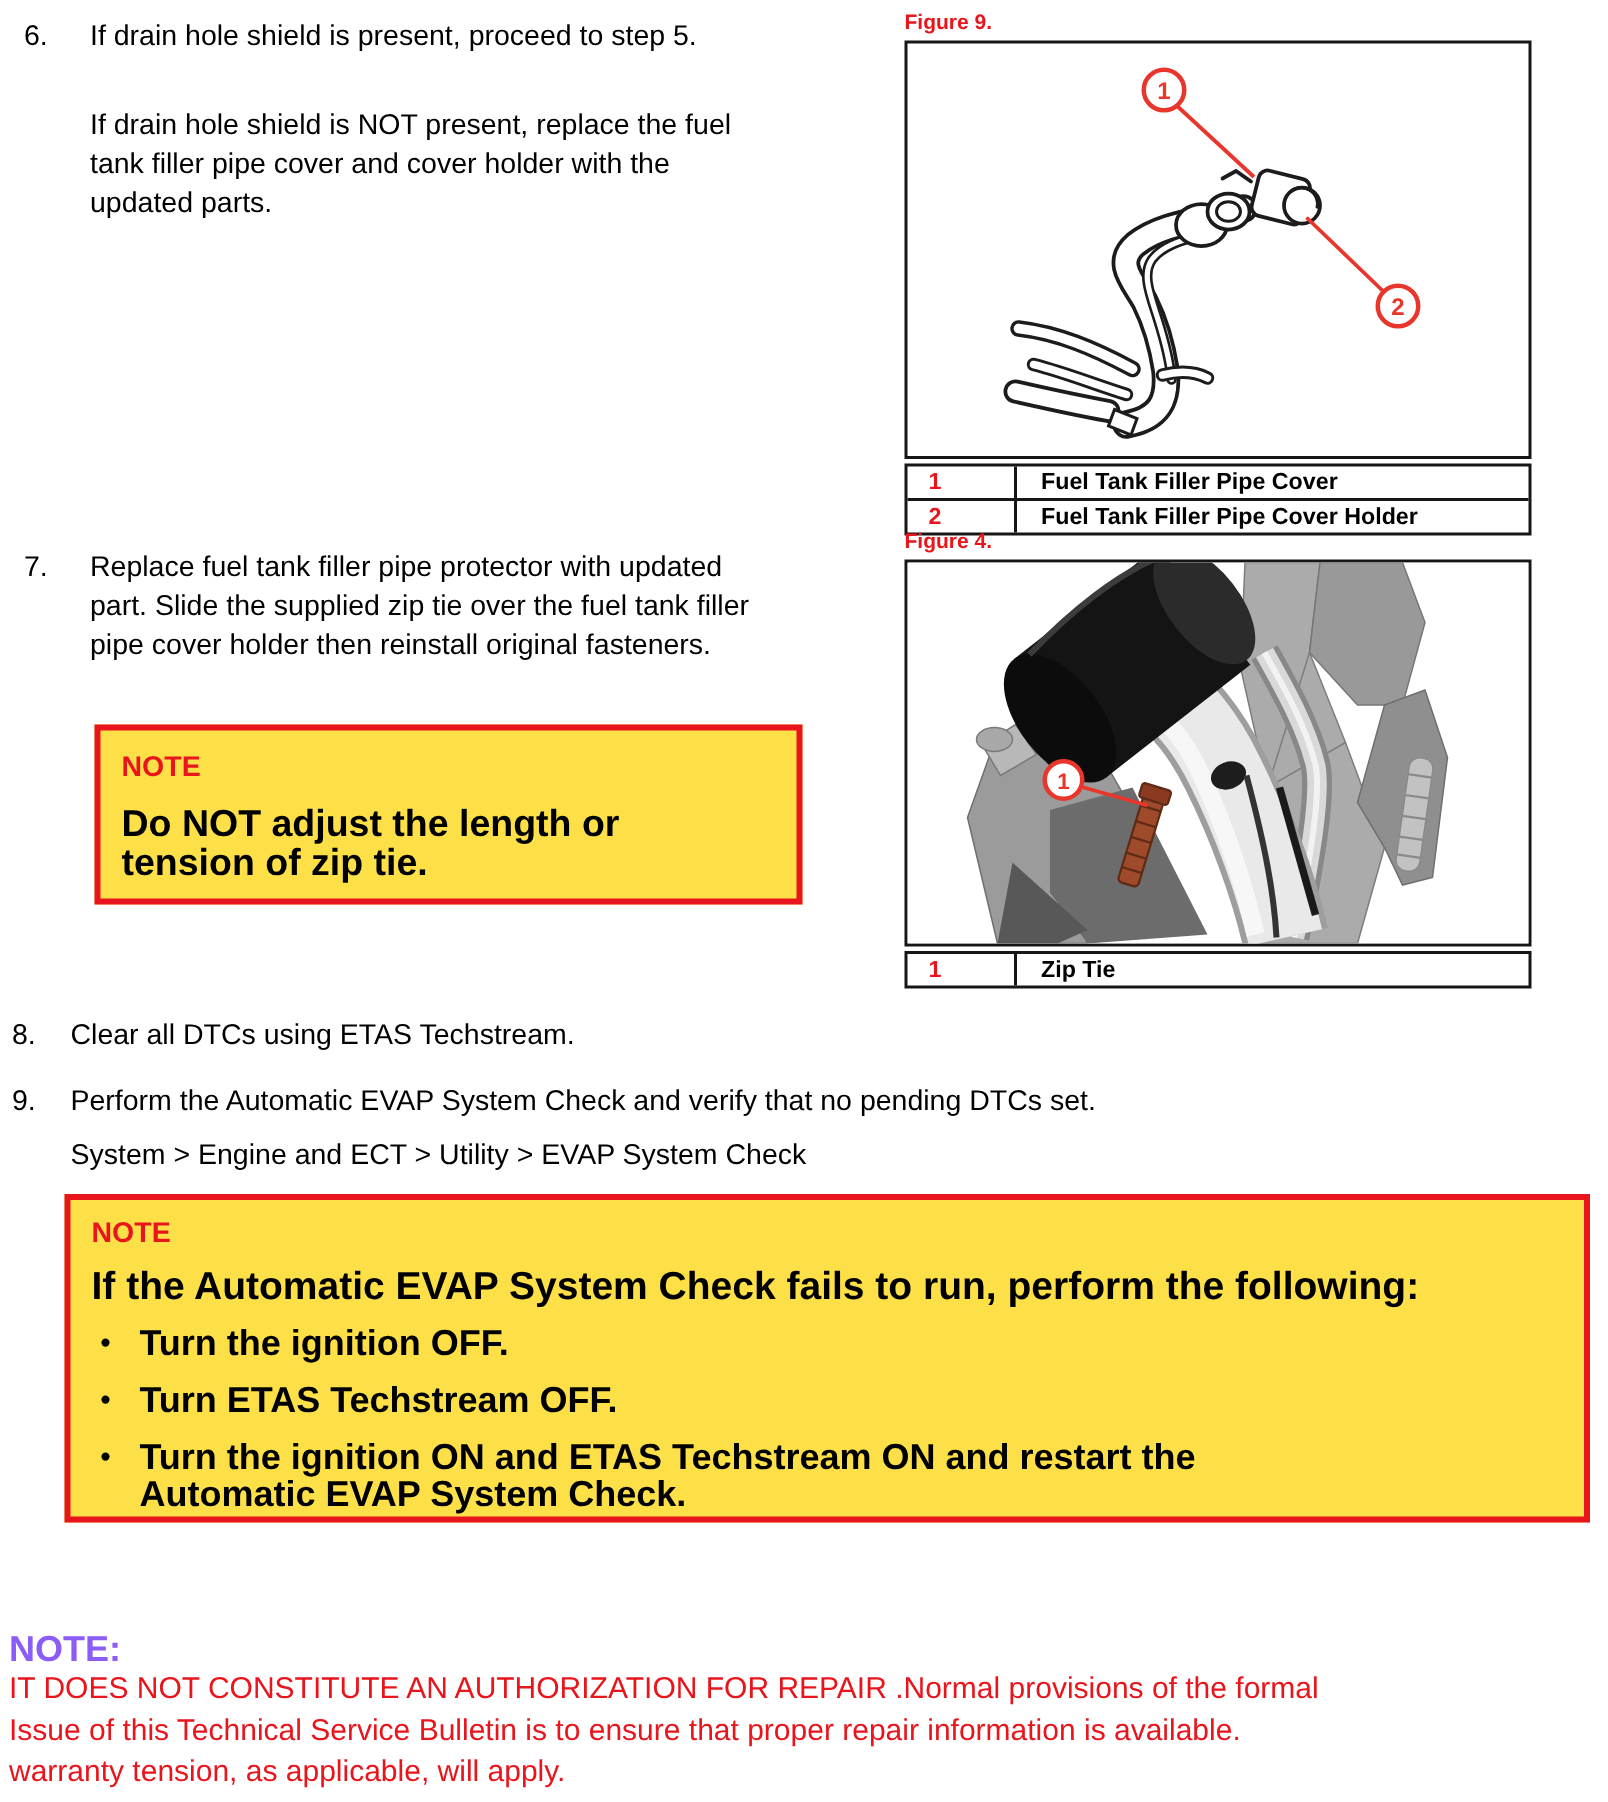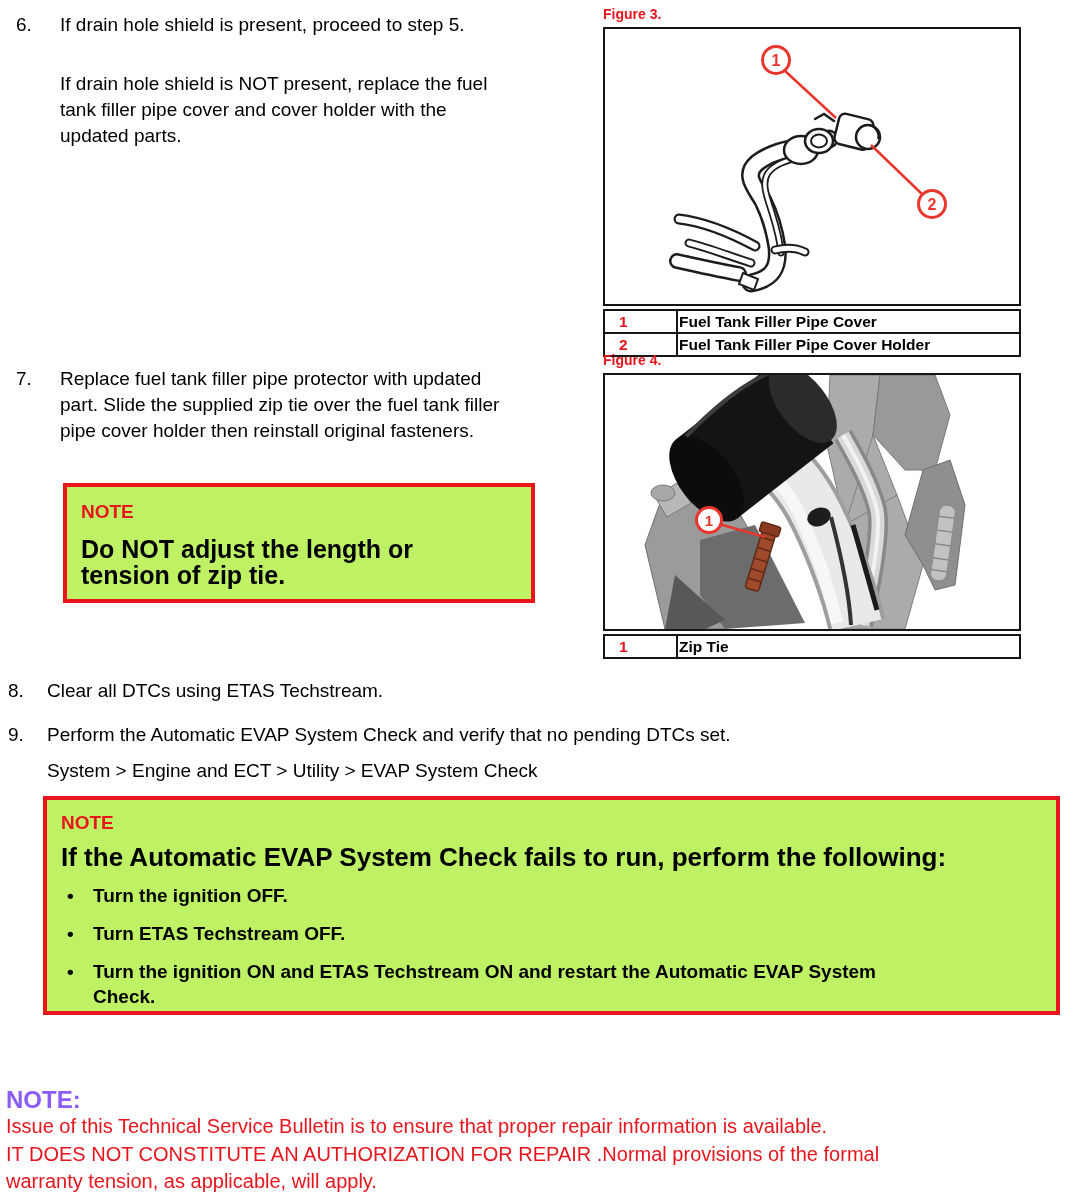--- a/index.html
+++ b/index.html
@@ -11,43 +11,43 @@
 
   
   .step { display:flex; }
   .step .snum { flex:0 0 44px; font-size:19px; line-height:26px; }
   .step.tight .snum { flex:0 0 39px; }
   .step .sbody { font-size:19px; line-height:26px; }
   .step .sbody p { margin:0; }
   .step .sbody p + p { margin-top:33px; }
 
   
-  .notebox { border:4px solid #e8151c; background:#bef264; box-sizing:border-box; }
+  .notebox { border:4px solid #e8151c; background:#fde047; box-sizing:border-box; }
   .notebox .ntitle { color:#e8151c; font-weight:bold; font-size:19px; line-height:23px; }
   .notebox .nbody { font-weight:bold; font-size:25px; line-height:26px; }
   .notebox.small { padding:13px 16px 18px 14px; }
   .notebox.small .nbody { margin-top:13px; }
   .notebox.wide { padding:11px 20px 16px 14px; }
   .notebox.wide .nintro { font-weight:bold; font-size:26px; line-height:25px; margin-top:11px; }
   .bullet { display:flex; margin-top:13px; max-width:820px; }
   .bullet .dot { flex:0 0 26px; font-weight:bold; font-size:19px; line-height:25px; padding-left:6px; }
-  .bullet .btxt { font-weight:bold; font-size:19px; line-height:25px; }
+  .bullet .btxt { font-weight:bold; font-size:24px; line-height:25px; }
 
   
   .figure { width:418px; }
   .figlabel { color:#e8151c; font-weight:bold; font-size:14px; line-height:17px; margin-bottom:4px; }
   .figframe { border:2px solid #161616; background:#fff; box-sizing:border-box; width:418px; }
   .figframe svg { display:block; }
   .legend { border:2px solid #161616; box-sizing:border-box; width:418px; margin-top:3px; background:#fff; }
   .legend-row { display:flex; align-items:center; height:21px; }
   .legend-row + .legend-row { border-top:2px solid #161616; }
   .legend-num { flex:0 0 73px; border-right:2px solid #161616; align-self:stretch;
                 display:flex; align-items:center; padding-left:14px; box-sizing:border-box;
                 color:#e8151c; font-weight:bold; font-size:15.5px; }
-  .legend-text { padding-left:1px; font-weight:bold; font-size:15.5px; }
+  .legend-text { padding-left:1px; font-weight:bold; font-size:15.5px;margin-left:15px; }
 
   .menupath { font-weight:normal; font-size:19px; }
 
   
   .footer-title { color:#8b5cf6; font-weight:bold; font-size:24px; line-height:27px; }
   .footer-line  { color:#e8151c; font-size:20px; line-height:27.5px; }
 </style>
 </head>
 <body>
 
@@ -55,21 +55,21 @@
 
   <div class="abs step" style="left:16px; top:12px; width:478px;">
     <div class="snum">6.</div>
     <div class="sbody" style="width:434px;">
       <p>If drain hole shield is present, proceed to step 5.</p>
       <p>If drain hole shield is NOT present, replace the fuel tank filler pipe cover and cover holder with the updated parts.</p>
     </div>
   </div>
 
   <div class="abs figure" style="left:603px; top:6px;">
-    <div class="figlabel">Figure 3.</div>
+    <div class="figlabel">Figure 9.</div>
     <div class="figframe" style="height:279px;">
       <svg width="414" height="275" viewBox="0 0 414 275">
 
         <g>
           <path d="M 224 110 C 205 118 172 118 152 134 C 138 146 150 158 158 172 C 166 188 170 205 172 218 C 174 238 168 250 146 254" fill="none" stroke="#1c1c1c" stroke-width="19" stroke-linecap="round"></path>
           <path d="M 224 110 C 205 118 172 118 152 134 C 138 146 150 158 158 172 C 166 188 170 205 172 218 C 174 238 168 250 146 254" fill="none" stroke="#ffffff" stroke-width="14" stroke-linecap="round"></path>
           <path d="M 208 124 C 190 130 172 132 163 144 C 156 154 162 168 167 184 C 172 200 175 212 176 224" fill="none" stroke="#1c1c1c" stroke-width="7" stroke-linecap="round"></path>
           <path d="M 208 124 C 190 130 172 132 163 144 C 156 154 162 168 167 184 C 172 200 175 212 176 224" fill="none" stroke="#ffffff" stroke-width="3.5" stroke-linecap="round"></path>
 
           <path d="M 74 190 C 100 193 124 203 150 217" fill="none" stroke="#1c1c1c" stroke-width="11" stroke-linecap="round"></path>
@@ -224,18 +224,18 @@
       <div class="btxt">Turn ETAS Techstream OFF.</div>
     </div>
     <div class="bullet">
       <div class="dot">•</div>
       <div class="btxt">Turn the ignition ON and ETAS Techstream ON and restart the Automatic EVAP System Check.</div>
     </div>
   </div>
 
   <div class="abs" style="left:6px; top:1086px; width:1060px;">
     <div class="footer-title">NOTE:</div>
+    <div class="footer-line">IT DOES NOT CONSTITUTE AN AUTHORIZATION FOR REPAIR .Normal provisions of the formal</div>
     <div class="footer-line">Issue of this Technical Service Bulletin is to ensure that proper repair information is available.</div>
-    <div class="footer-line">IT DOES NOT CONSTITUTE AN AUTHORIZATION FOR REPAIR .Normal provisions of the formal</div>
     <div class="footer-line">warranty tension, as applicable, will apply.</div>
   </div>
 
 </div>
 
 </body></html>

